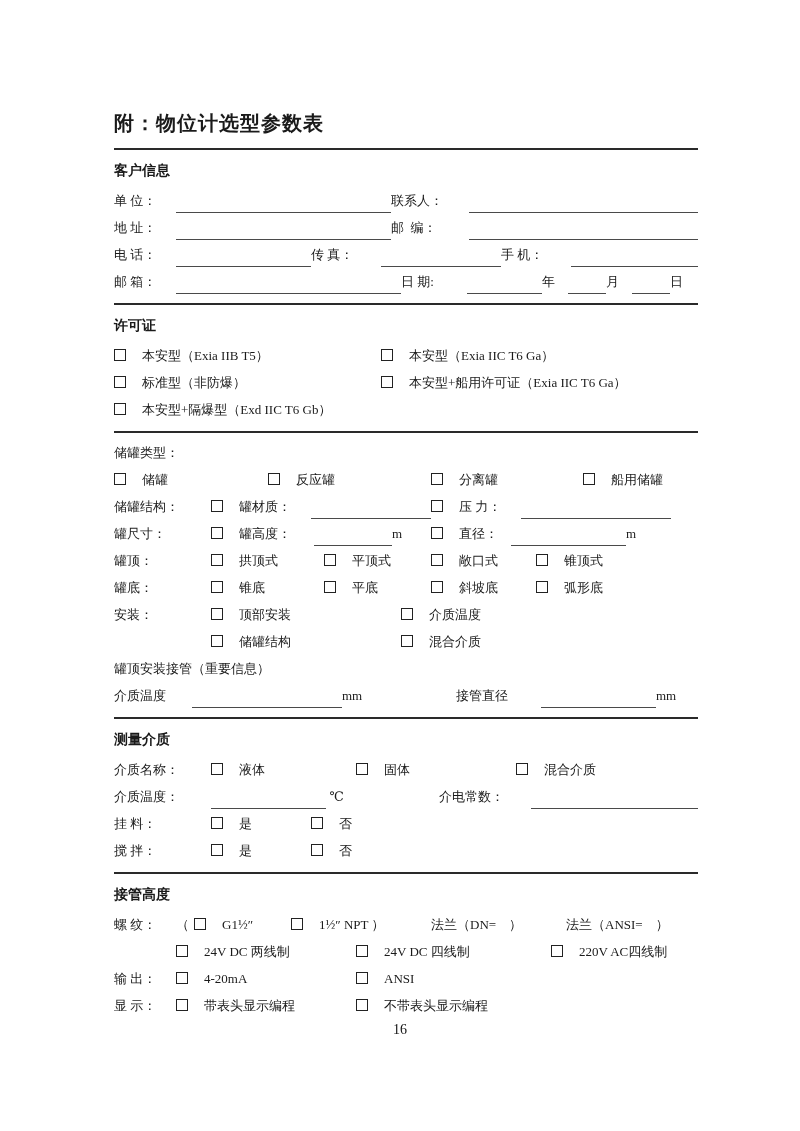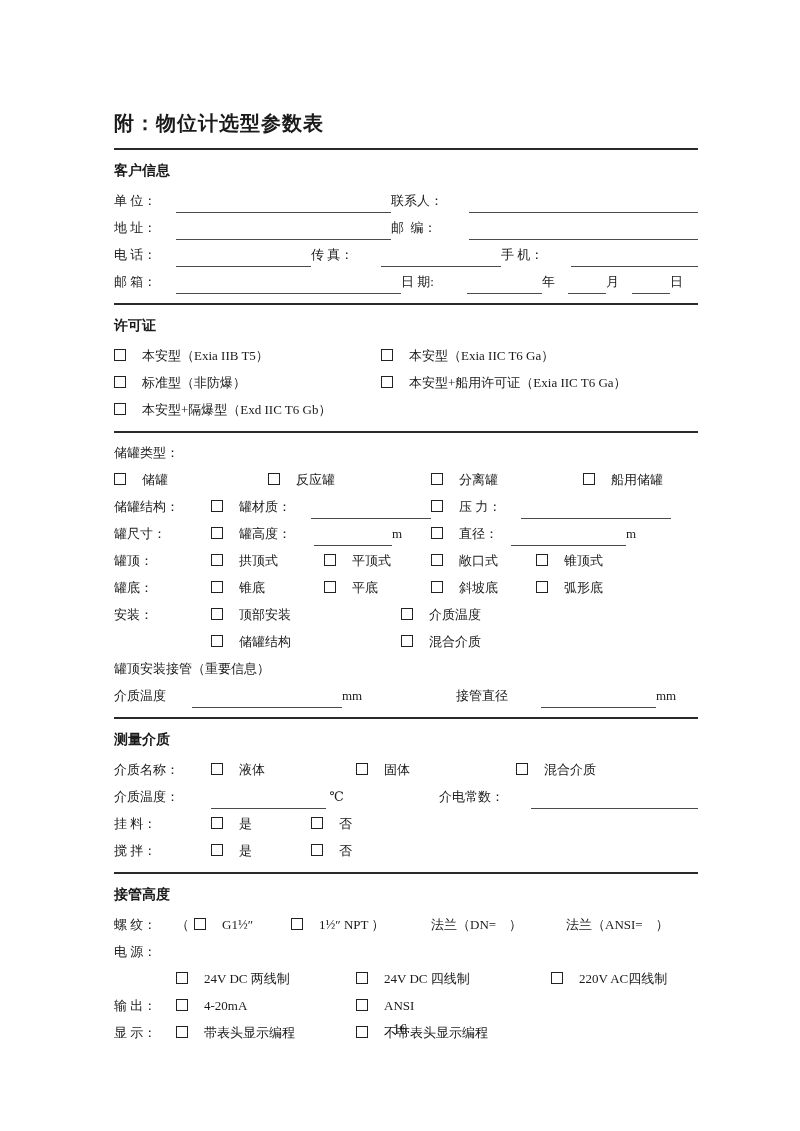--- a/index.html
+++ b/index.html
@@ -68,21 +68,20 @@
         <div class="section">
           <div class="section-title">测量介质</div>
           <div class="row"><span class="cell lbl" style="width: 97px;">介质名称：</span><span class="cell check" style="width: 145px;"><span class="box"></span><span class="cl">液体</span></span><span class="cell check" style="width: 160px;"><span class="box"></span><span class="cl">固体</span></span><span class="cell check grow"><span class="box"></span><span class="cl">混合介质</span></span></div>
           <div class="row"><span class="cell lbl" style="width: 97px;">介质温度：</span><span class="cell blank" style="width: 115px;">&nbsp;</span><span class="cell txt" style="width: 113px;"> ℃</span><span class="cell lbl" style="width: 92px;">介电常数：</span><span class="cell blank grow">&nbsp;</span></div>
           <div class="row"><span class="cell lbl" style="width: 97px;">挂 料：</span><span class="cell check" style="width: 100px;"><span class="box"></span><span class="cl">是</span></span><span class="cell check grow"><span class="box"></span><span class="cl">否</span></span></div>
           <div class="row"><span class="cell lbl" style="width: 97px;">搅 拌：</span><span class="cell check" style="width: 100px;"><span class="box"></span><span class="cl">是</span></span><span class="cell check grow"><span class="box"></span><span class="cl">否</span></span></div>
         </div>
         <div class="section">
           <div class="section-title">接管高度</div>
           <div class="row"><span class="cell lbl" style="width: 62px;">螺 纹：</span><span class="cell txt" style="width: 18px;">（</span><span class="cell check" style="width: 97px;"><span class="box"></span><span class="cl">G1½″</span></span><span class="cell check" style="width: 140px;"><span class="box"></span><span class="cl">1½″ NPT ）</span></span><span class="cell txt" style="width: 135px;">法兰（DN=　）</span><span class="cell txt grow">法兰（ANSI=　）</span></div>
-          <div class="row"><span class="cell lbl grow">电 源：</span></div>
           <div class="row"><span class="cell" style="width: 62px;">&nbsp;</span><span class="cell check" style="width: 180px;"><span class="box"></span><span class="cl">24V DC 两线制</span></span><span class="cell check" style="width: 195px;"><span class="box"></span><span class="cl">24V DC 四线制</span></span><span class="cell check grow"><span class="box"></span><span class="cl">220V AC四线制</span></span></div>
           <div class="row"><span class="cell lbl" style="width: 62px;">输 出：</span><span class="cell check" style="width: 180px;"><span class="box"></span><span class="cl">4-20mA</span></span><span class="cell check grow"><span class="box"></span><span class="cl">ANSI</span></span></div>
           <div class="row"><span class="cell lbl" style="width: 62px;">显 示：</span><span class="cell check" style="width: 180px;"><span class="box"></span><span class="cl">带表头显示编程</span></span><span class="cell check grow"><span class="box"></span><span class="cl">不带表头显示编程</span></span></div>
         </div>
       </div>
   </div>
   <div class="page-num">16</div>
 </div>
 
 </body></html>

